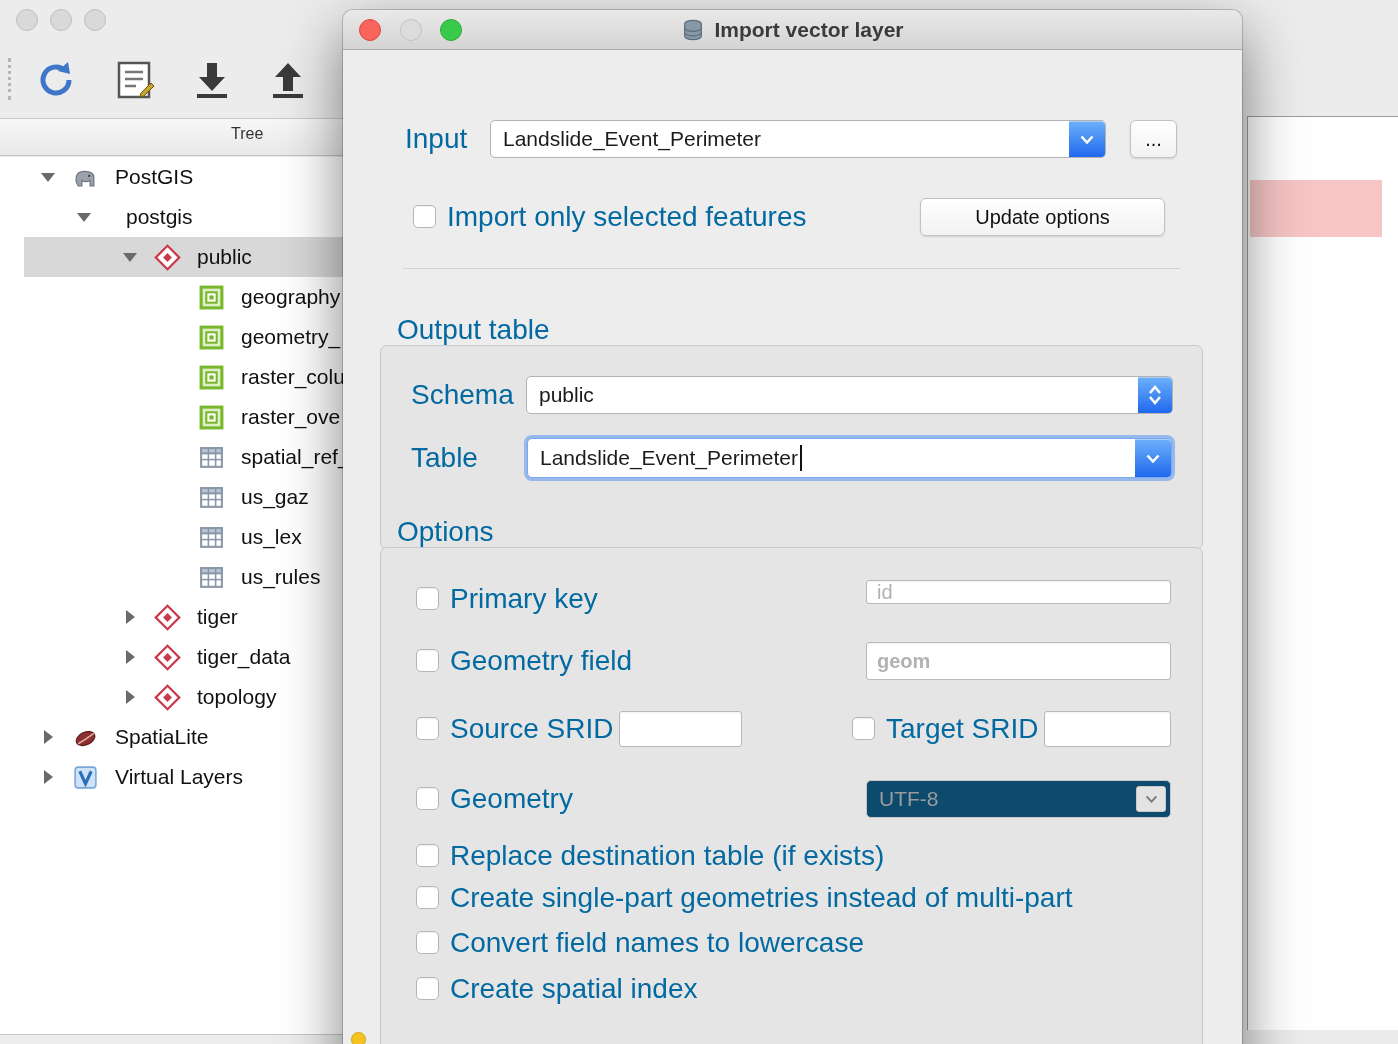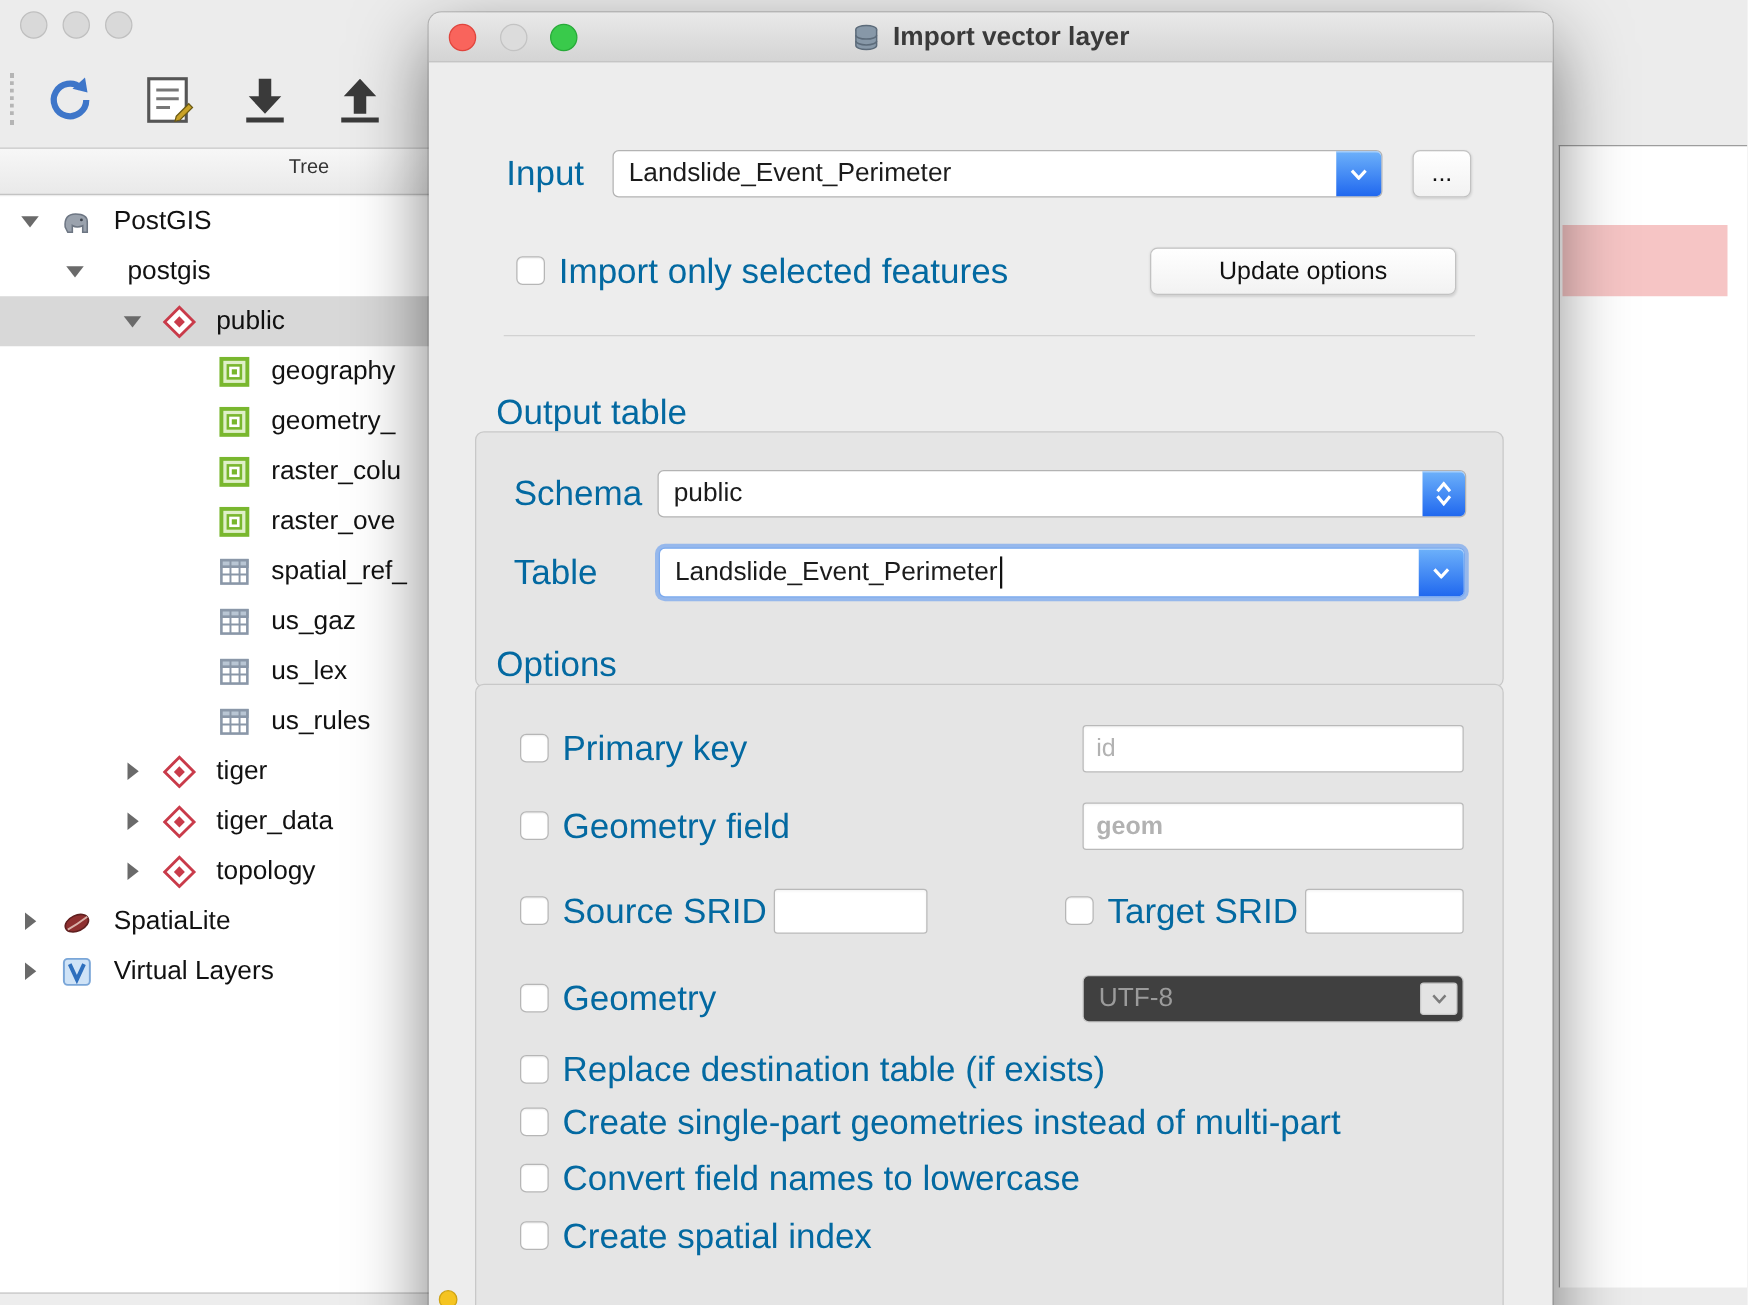--- a/index.html
+++ b/index.html
@@ -8,21 +8,21 @@
 
   
   .bg-light{position:absolute;top:9px;width:22px;height:22px;border-radius:50%;background:#d9d9d9;border:1px solid #bfbfbf;box-sizing:border-box;}
   .toolbar{position:absolute;left:0;top:0;width:1398px;height:118px;}
   .drag-dots{position:absolute;left:8px;top:58px;width:3px;height:42px;border-left:3px dotted #b5b5b5;}
   .tool-btn{position:absolute;top:54px;width:52px;height:52px;background:none;border:none;padding:3px;cursor:pointer;}
   .tool-btn svg{width:100%;height:100%;}
   .header-band{position:absolute;left:0;top:118px;width:620px;height:38px;background:linear-gradient(#f7f7f7,#e9e9e9);border-top:1px solid #c9c9c9;border-bottom:1px solid #c3c3c3;box-sizing:border-box;}
   .header-band span{position:absolute;left:231px;top:6px;font-size:16px;color:#333;}
   .tree{position:absolute;left:0;top:157px;width:620px;height:877px;background:#fff;}
-  .trow{display:flex;align-items:center;height:40px;box-sizing:border-box;}
+  .trow{display:flex;align-items:center;height:40px;box-sizing:border-box;margin-left:24px;}
   .trow.selected{background:#d8d8d8;}
   .l0{padding-left:16px;} .l1{padding-left:52px;} .l2{padding-left:98px;} .l3{padding-left:174px;}
   .tri{width:16px;height:16px;position:relative;flex:none;}
   .tri.down::before{content:"";position:absolute;left:1px;top:4px;border-left:7px solid transparent;border-right:7px solid transparent;border-top:9px solid #6a6a6a;}
   .tri.right::before{content:"";position:absolute;left:4px;top:1px;border-top:7px solid transparent;border-bottom:7px solid transparent;border-left:9px solid #6a6a6a;}
   .ticon{width:27px;height:27px;margin-left:16px;flex:none;}
   .l3 .ticon{margin-left:0;}
   .ticon svg{width:100%;height:100%;}
   .tlabel{margin-left:16px;font-size:21px;color:#111;white-space:nowrap;}
   .l1 .tlabel{margin-left:34px;}
@@ -38,21 +38,21 @@
   .light{position:absolute;top:9px;width:22px;height:22px;border-radius:50%;box-sizing:border-box;cursor:pointer;}
   .light.red{left:16px;background:#f9645c;border:1px solid #e0443c;}
   .light.grayb{left:57px;background:#dcdcdc;border:1px solid #c3c3c3;}
   .light.green{left:97px;background:#39ca4b;border:1px solid #27aa38;}
   .title-wrap{height:100%;display:flex;align-items:center;justify-content:center;gap:9px;font-size:21px;font-weight:bold;color:#3a3a3a;}
   .db-icon svg{width:24px;height:24px;display:block;}
 
   .flabel{position:absolute;font-size:28px;line-height:26px;color:#0369a1;white-space:nowrap;}
   .combo{position:absolute;background:#fff;border:1px solid #b3b3b3;border-radius:5px;display:flex;align-items:center;box-sizing:border-box;cursor:pointer;}
   .combo.focused{border:1px solid #7aa9ee;box-shadow:0 0 0 3px rgba(108,160,240,.65);}
-  .combo.disabled{background:#404040;border-color:#c8c8c8;cursor:default;}
+  .combo.disabled{background:#0c4a6e;border-color:#c8c8c8;cursor:default;}
   .combo-text{font-size:21px;padding-left:12px;color:#1b1b1b;display:flex;align-items:center;white-space:nowrap;overflow:hidden;}
   .combo-text.gray{color:#9b9b9b;}
   .caret{display:inline-block;width:2px;height:26px;background:#111;margin-left:2px;}
   .dd-btn{position:absolute;right:0;top:0;bottom:0;width:36px;background:linear-gradient(#6db1fa,#2068ef);border-radius:0 4px 4px 0;display:flex;align-items:center;justify-content:center;box-shadow:inset 0 1px 0 rgba(255,255,255,.4);cursor:pointer;}
   .stepper{position:absolute;right:0;top:0;bottom:0;width:34px;background:linear-gradient(#6db1fa,#2068ef);border-radius:0 4px 4px 0;display:flex;align-items:center;justify-content:center;box-shadow:inset 0 1px 0 rgba(255,255,255,.4);cursor:pointer;}
   .dd-gray{position:absolute;right:4px;top:5px;bottom:5px;width:28px;background:#e3e3e3;border:1px solid #c9c9c9;border-radius:3px;display:flex;align-items:center;justify-content:center;}
   .btn{position:absolute;background:linear-gradient(#ffffff,#f2f2f2);border:1px solid #c2c2c2;border-radius:6px;font-size:20px;color:#111;box-shadow:0 1px 2px rgba(0,0,0,.12);font-family:inherit;cursor:pointer;}
   .hr{position:absolute;height:1px;background:#d2d2d2;}
   .gbox{position:absolute;background:#e5e5e5;border:1px solid #c8c8c8;border-radius:7px;box-sizing:border-box;}
   .checkbox{position:absolute;width:23px;height:23px;background:#fff;border:1px solid #b6b6b6;border-radius:5px;box-sizing:border-box;box-shadow:inset 0 1px 1px rgba(0,0,0,.06);cursor:pointer;}
@@ -352,21 +352,21 @@
             </svg>
         </span>
       </div>
     </div>
 
     <span class="flabel" style="left:54px;top:509px">Options</span>
     <div class="gbox" style="left:37px;top:537px;width:823px;height:543px">
 
       <span class="checkbox" style="left:35px;top:39px"></span>
       <span class="flabel" style="left:69px;top:38px">Primary key</span>
-      <input class="tfield" style="left: 485px; top: 32px; width: 305px; height: 38px;" placeholder="id">
+      <input class="tfield" style="left: 485px; top: 32px; width: 305px; height: 24px;" placeholder="id">
 
       <span class="checkbox" style="left:35px;top:101px"></span>
       <span class="flabel" style="left:69px;top:100px">Geometry field</span>
       <input class="tfield" style="left: 485px; top: 94px; width: 305px; height: 38px; font-weight: bold;" placeholder="geom">
 
       <span class="checkbox" style="left:35px;top:169px"></span>
       <span class="flabel" style="left:69px;top:168px">Source SRID</span>
       <input class="tfield" style="left: 238px; top: 163px; width: 123px; height: 36px;">
 
       <span class="checkbox" style="left:471px;top:169px"></span>

